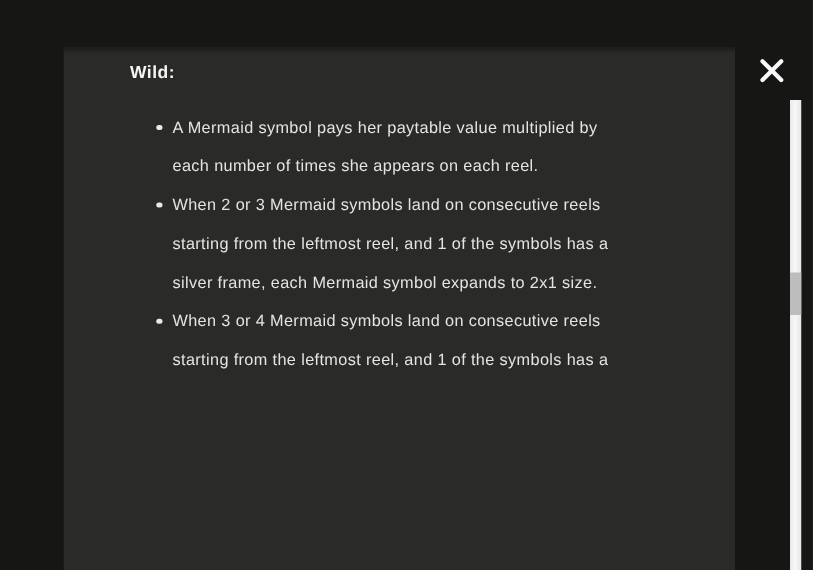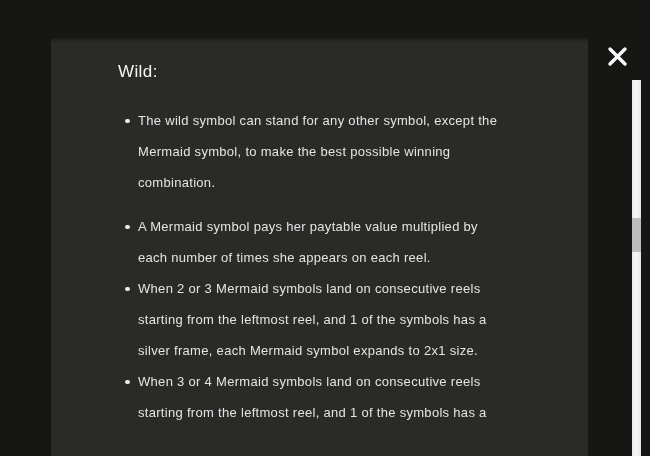--- a/index.html
+++ b/index.html
@@ -25,23 +25,23 @@
     background: linear-gradient(#1c1c1b, rgba(42,42,41,0));
     pointer-events: none;
   }
 
   .content {
     position: absolute;
     left: 49px; top: 0;
     width: 482px;
   }
   .section-heading {
-    margin: 18px;
-    font-size: 17px;
-    font-weight: normal;
+    margin: 4px;
+    font-size: 14px;
+    font-weight: bold;
     line-height: 31px;
     height: 31px;
     color: #f5f5f4;
     letter-spacing: 0.4px;
   }
   .section-heading.gap-top { margin-top: 15px; }
   .rules-list {
     list-style: none;
     margin: 13px 0 0 0;
     padding: 0;
@@ -94,25 +94,20 @@
 </head>
 <body>
 
 <div class="screen">
 
   <div class="modal">
     <div class="content">
 
       <h3 class="section-heading">Wild:</h3>
 
-      <ul class="rules-list">
-        <li>The wild symbol can stand for any other symbol, except the
-Mermaid symbol, to make the best possible winning
-combination.</li>
-      </ul>
 
 
       <ul class="rules-list">
         <li>A Mermaid symbol pays her paytable value multiplied by
 each number of times she appears on each reel.</li>
         <li>When 2 or 3 Mermaid symbols land on consecutive reels
 starting from the leftmost reel, and 1 of the symbols has a
 silver frame, each Mermaid symbol expands to 2x1 size.</li>
         <li>When 3 or 4 Mermaid symbols land on consecutive reels
 starting from the leftmost reel, and 1 of the symbols has a</li>

